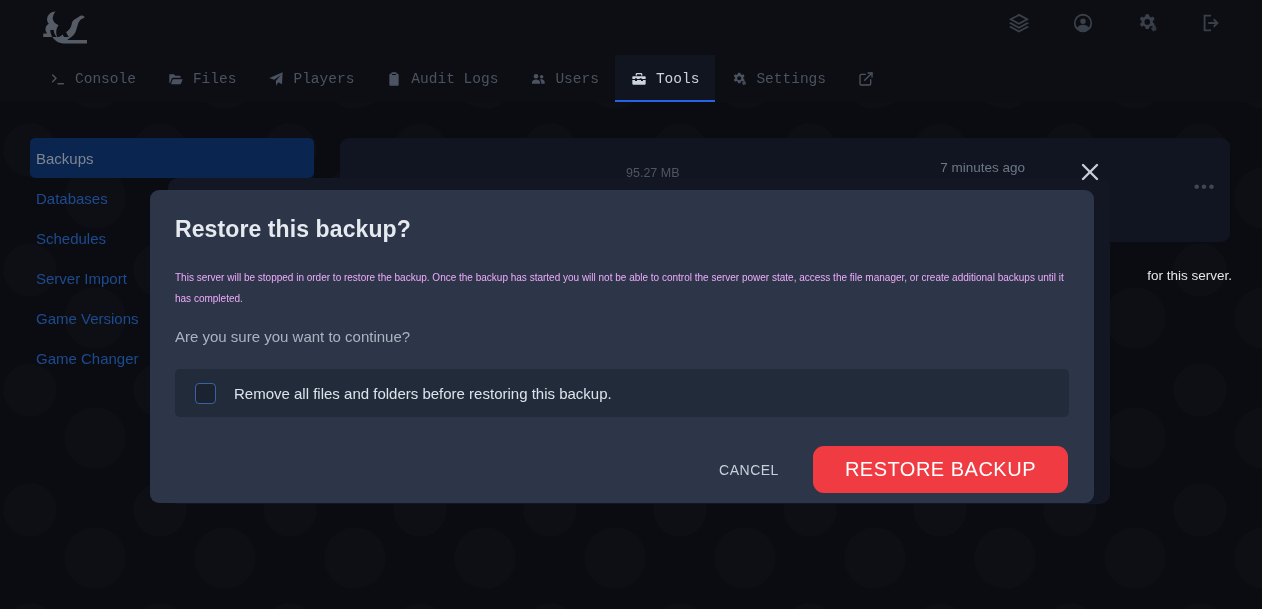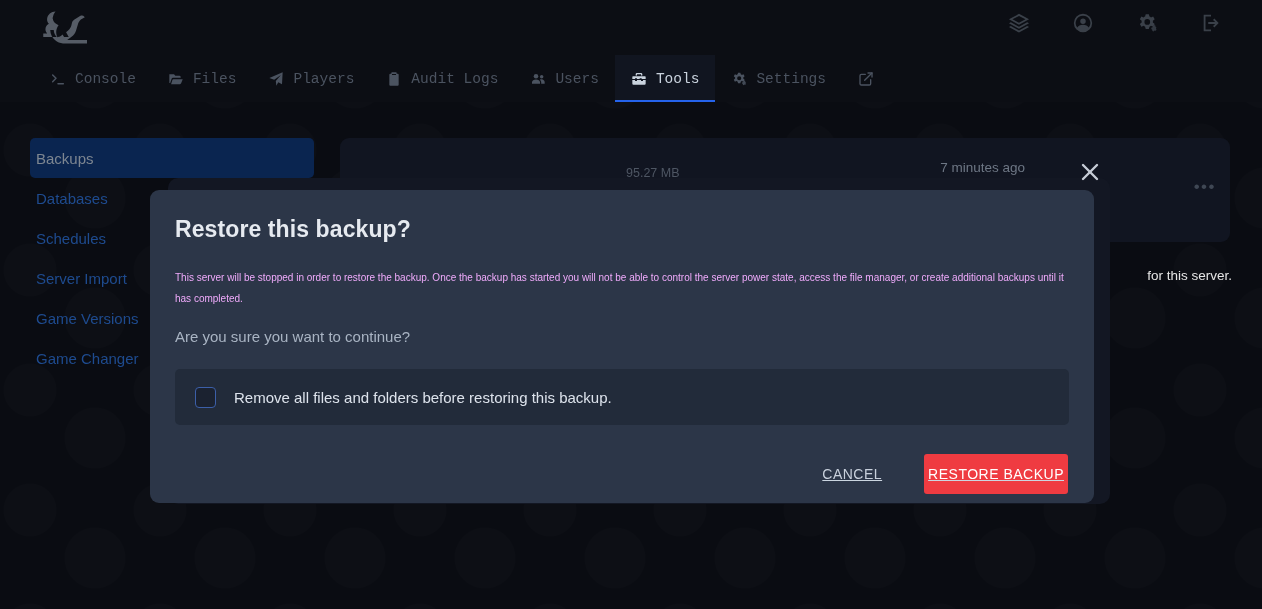--- a/index.html
+++ b/index.html
@@ -209,21 +209,21 @@
     color: #f0abfc;
     max-width: 898px;
   }
   #modal-body-2 {
     margin-top: 19px;
     font-size: 15px;
     color: #a9b4c3;
   }
   #checkbox-row {
     margin-top: 24px;
-    height: 56px;
+    height: 48px;
     background: #222b3a;
     border-radius: 5px;
     display: flex;
     align-items: center;
     padding: 0 20px;
     gap: 18px;
     cursor: pointer;
   }
   #checkbox-box {
     width: 21px; height: 21px;
@@ -233,43 +233,42 @@
     flex: none;
   }
   #checkbox-label {
     font-size: 15px;
     color: #dde3ec;
   }
   #modal-actions {
     margin-top: 29px;
     display: flex;
     justify-content: flex-end;
-    gap: 22px;
+    gap: 14px;
     padding-right: 1px;
-    text-decoration: underline;
   }
   #cancel-btn {
     background: none;
     border: none;
     color: #c8d0dc;
     font-family: "Liberation Sans", sans-serif;
     font-size: 14px;
     letter-spacing: 0.5px;
     padding: 11px 20px;
     cursor: pointer;
   }
   #restore-btn {
     background: #ef3b41;
     border: none;
     color: #ffffff;
     font-family: "Liberation Sans", sans-serif;
-    font-size: 14px;
+    font-size: 20px;
     letter-spacing: 0.5px;
-    padding: 12px 4px;
-    border-radius: 3px;
+    padding: 12px 32px;
+    border-radius: 11px;
     cursor: pointer;
   }
 
   #modal-close {
     position: absolute;
     left: 1078px; top: 160px;
     width: 24px; height: 24px;
     color: #c6ccd6;
     cursor: pointer;
     z-index: 8;

